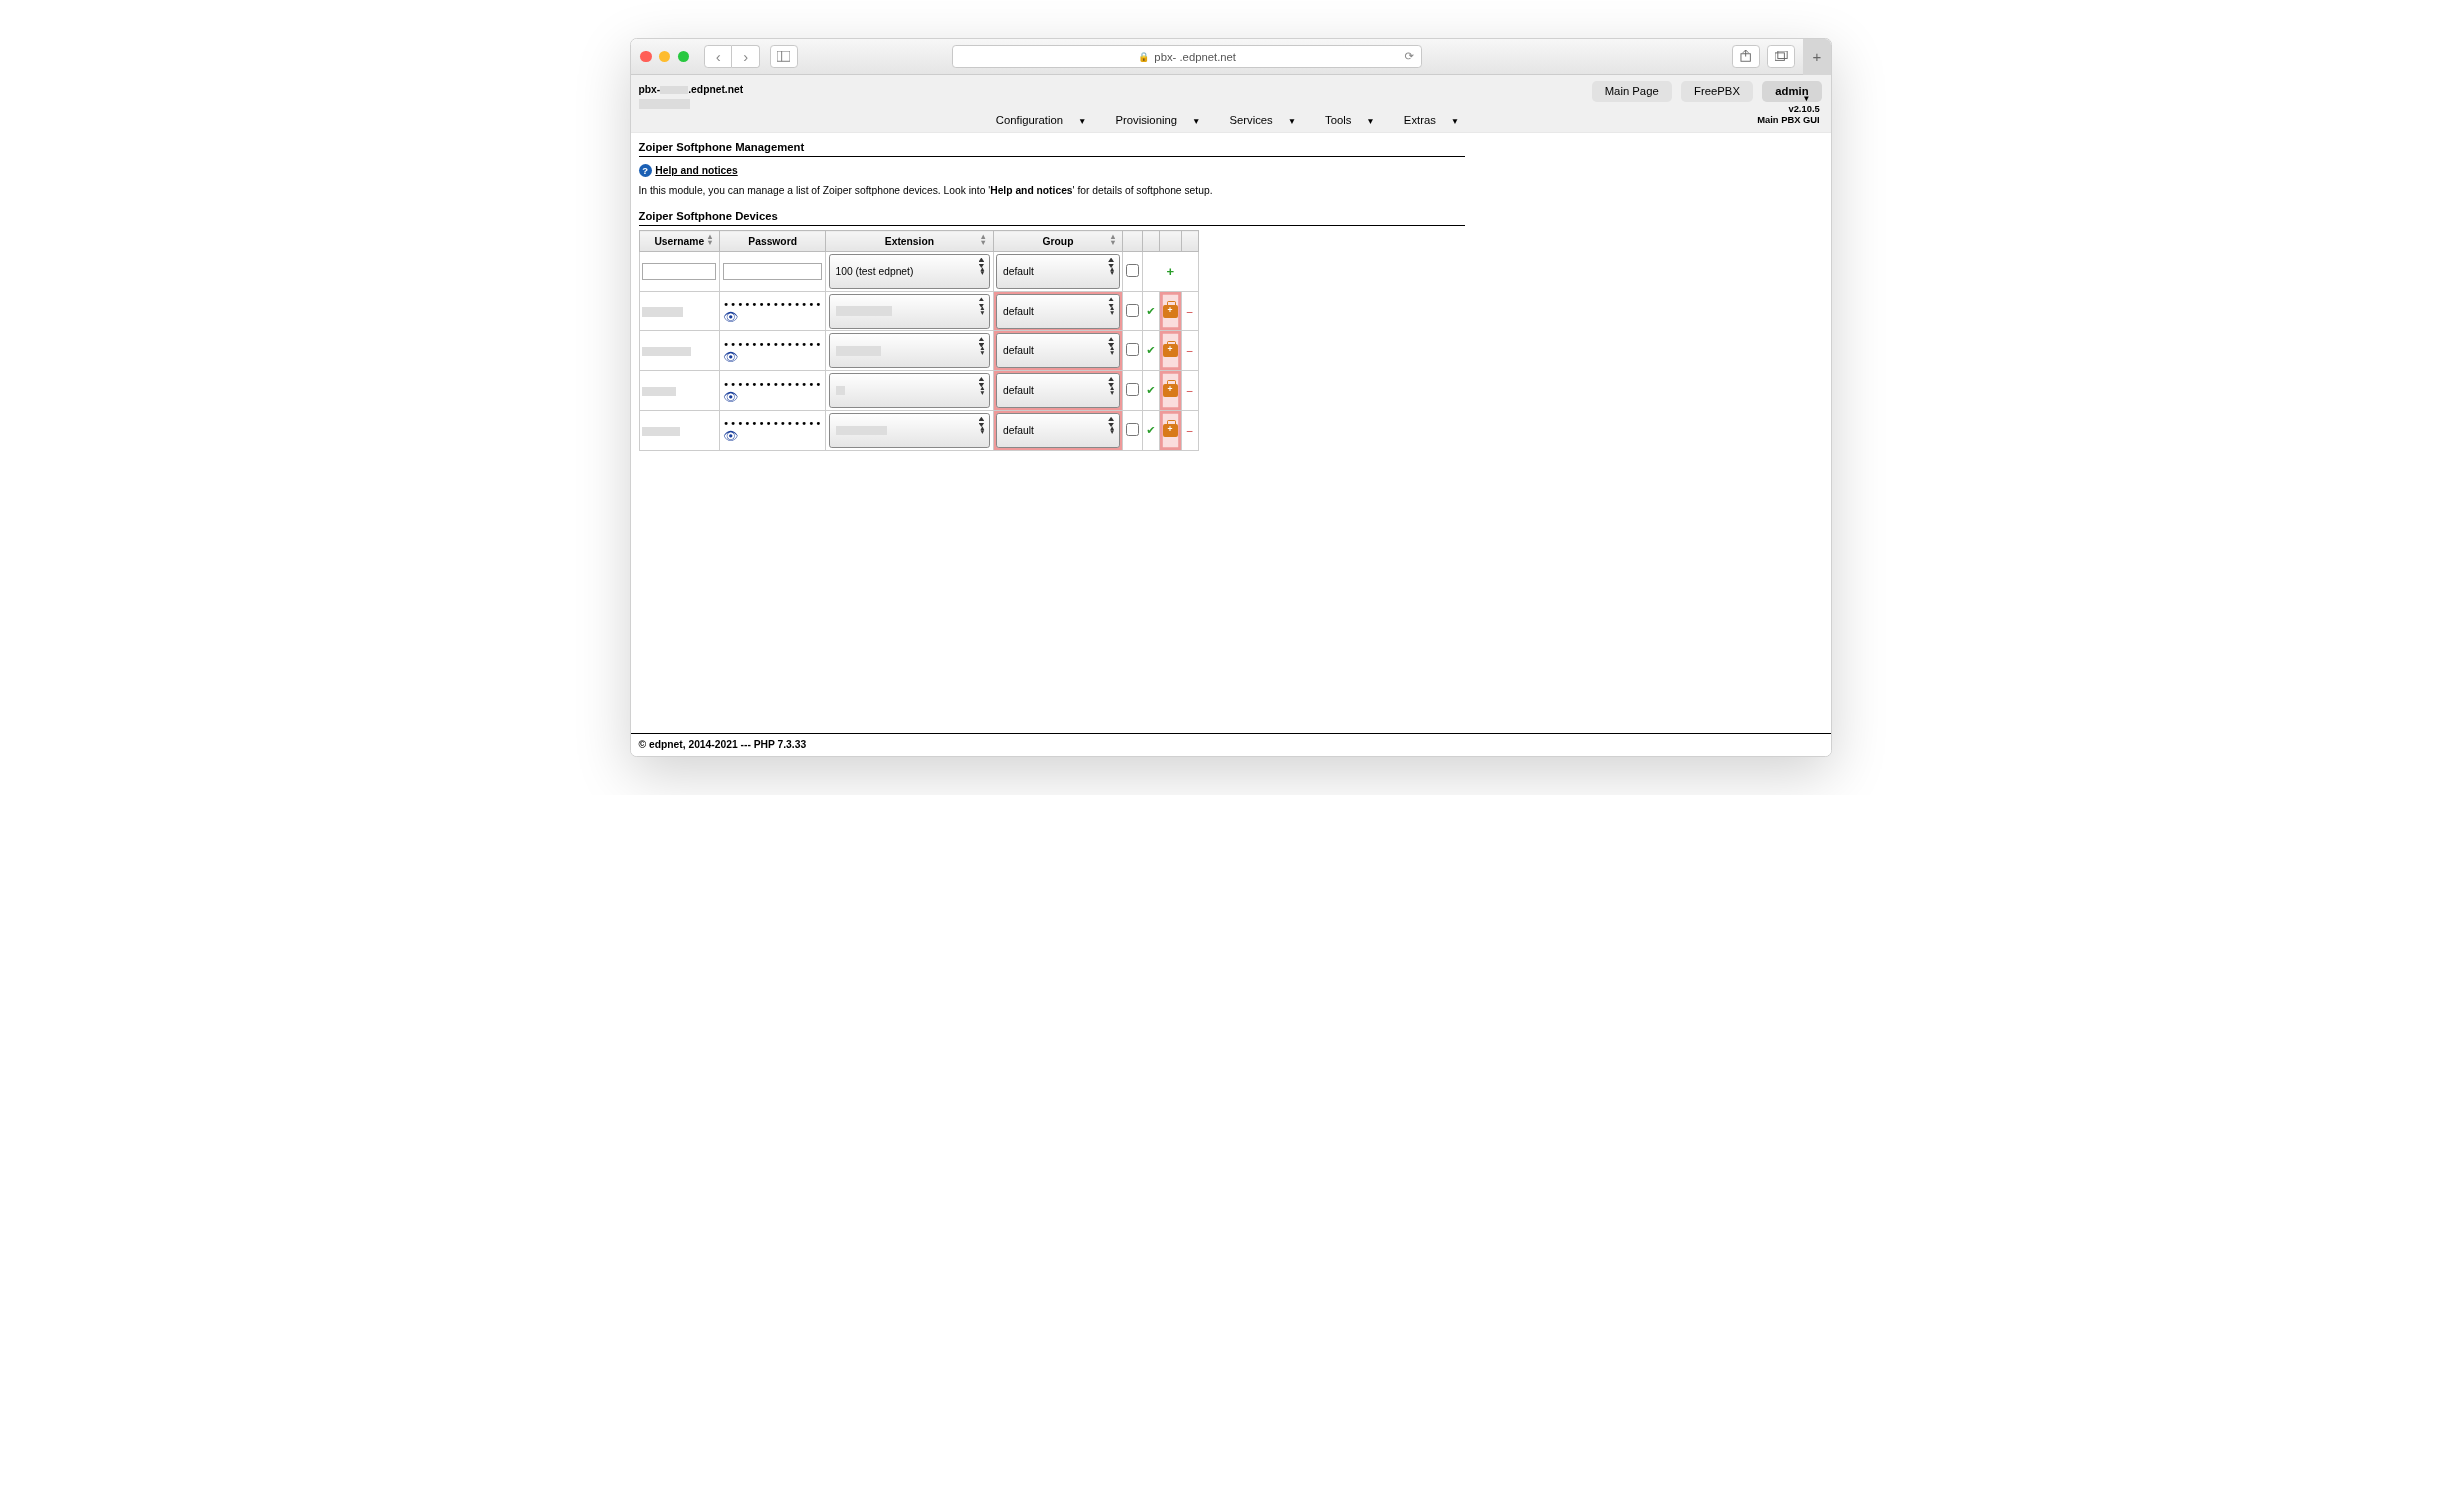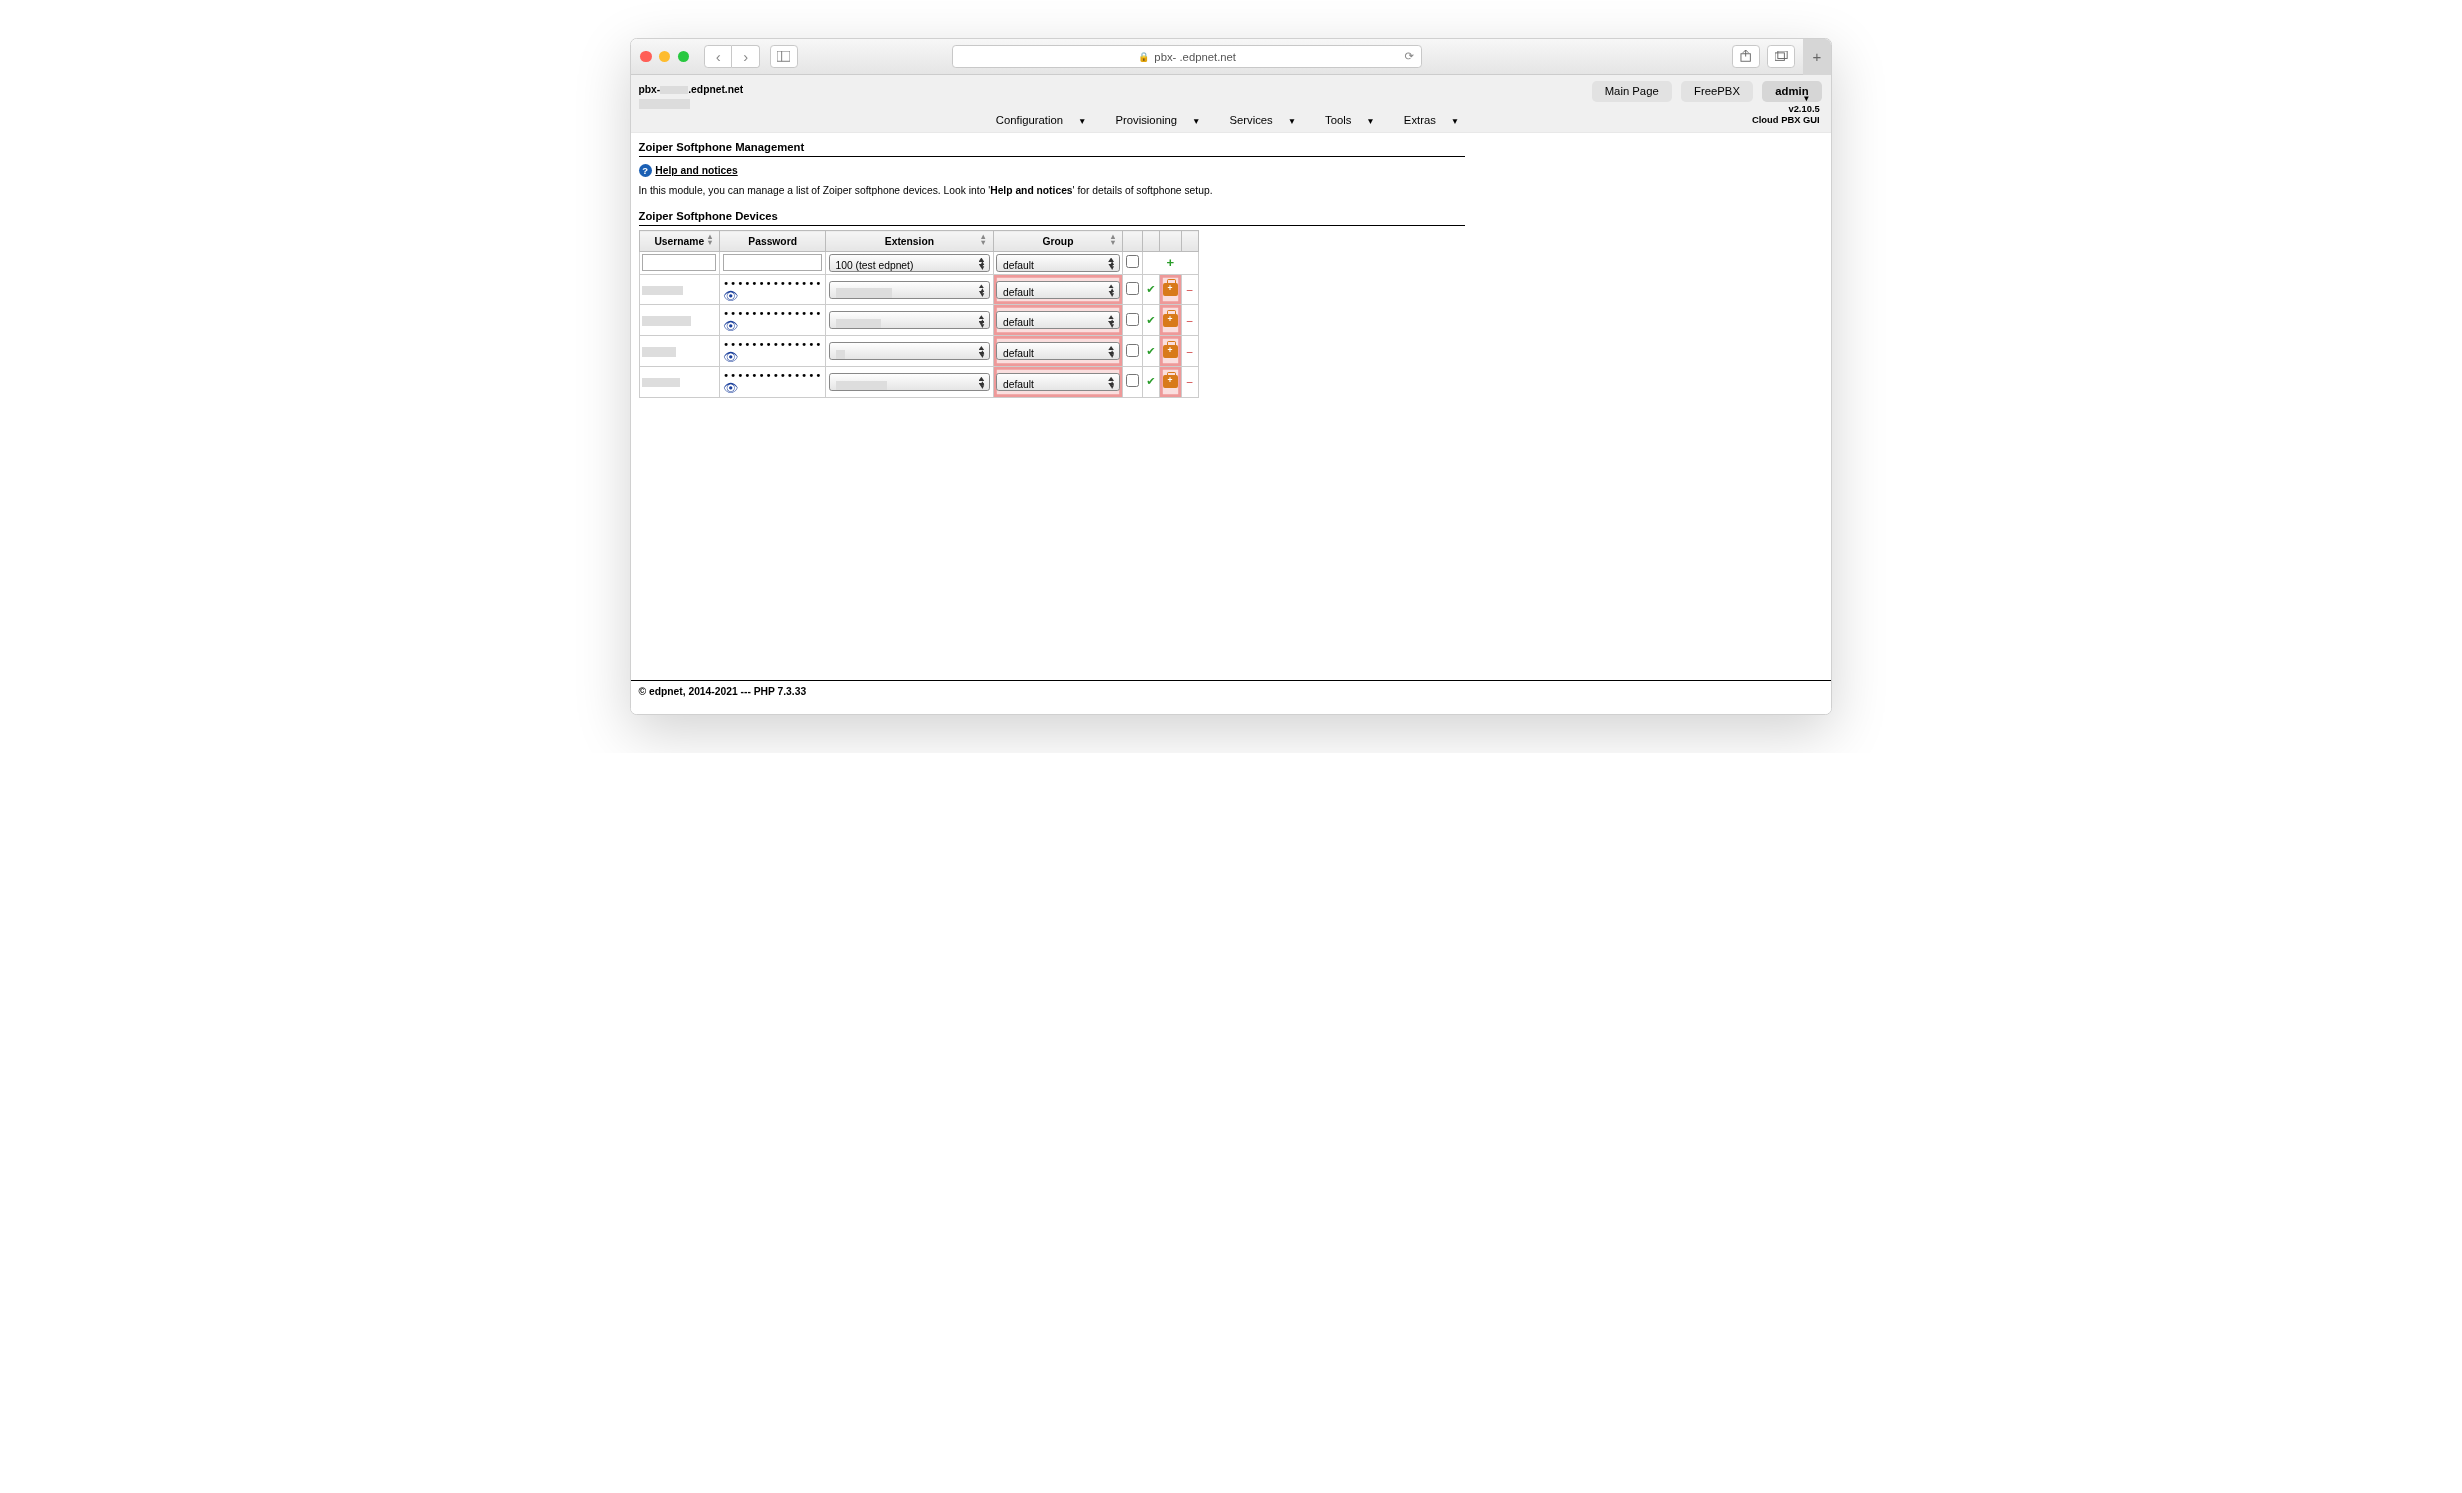--- a/index.html
+++ b/index.html
@@ -43,21 +43,21 @@
 .help-icon{width:13px;height:13px;border-radius:50%;background:#1a5fb4;color:#fff;display:flex;align-items:center;justify-content:center;font-size:9.4px;font-weight:bold;}
 .help-link{font-weight:bold;text-decoration:underline;cursor:pointer;}
 .desc{padding:5.6px 0 9.4px;}
 
 .table-wrap{max-width:560px;}
 table{border-collapse:collapse;width:100%;font-size:10.3px;}
 th{background:linear-gradient(#f5f5f5,#e5e5e5);border:0.9px solid #bbb;padding:2.8px 5.6px;text-align:center;font-weight:bold;position:relative;height:20.7px;margin-left:28px;}
 th .sort{position:absolute;right:5.6px;top:2.8px;color:#888;font-size:7.5px;line-height:5.6px;}
 td{border:0.9px solid #ccc;padding:1.9px 2.8px;vertical-align:middle;height:22.5px;}
 .inp{width:100%;height:17px;border:0.9px solid #aaa;padding:0.9px 3.8px;font-size:10.3px;background:#fff;}
-.sel{width:100%;height:18px;border:0.9px solid #888;border-radius:2.8px;background:linear-gradient(#fefefe,#e5e5e5);padding:0 13px 0 5.6px;font-size:10.3px;position:relative;display:flex;align-items:flex-end;}
+.sel{width:100%;height:35px;border:0.9px solid #888;border-radius:2.8px;background:linear-gradient(#fefefe,#e5e5e5);padding:0 13px 0 5.6px;font-size:10.3px;position:relative;display:flex;align-items:center;}
 .sel:after{content:"";position:absolute;right:4.7px;top:2.8px;width:5.6px;height:10.3px;background:linear-gradient(#333 0 40%,transparent 40% 60%,#333 60%);clip-path:polygon(0 40%,50% 0,100% 40%,100% 60%,50% 100%,0 60%);}
 .sel-arrows{position:absolute;right:4.7px;font-size:7.5px;line-height:4.7px;color:#333;}
 .eye{color:#1a3f9c;font-size:12.2px;cursor:pointer;display:inline-block;width:13px;text-align:center;}
 .pwd-dots{font-family:monospace;letter-spacing:0.9px;}
 .redact{display:inline-block;height:9.4px;background:#ddd;vertical-align:middle;}
 .plus{color:#2a9d2a;font-weight:bold;font-size:13px;text-align:center;cursor:pointer;}
 .check{color:#2a9d2a;font-size:11.3px;text-align:center;}
 .delete{color:#c33;font-size:10.3px;text-align:center;cursor:pointer;}
 .briefcase{width:15px;height:13px;background:#d87a1a;border-radius:1.9px;position:relative;display:inline-block;vertical-align:middle;}
 .briefcase:before{content:"";position:absolute;top:-3.8px;left:3.8px;width:7.5px;height:3.8px;border:0.9px solid #d87a1a;border-bottom:none;border-radius:1.9px 1.9px 0 0;}
@@ -116,21 +116,21 @@
     <div class="topbar">
       <div class="host-tab">pbx-<span class="host-redact"></span>.edpnet.net</div>
       <div class="host-redact" style="display:block;width:51px;height:9.4px;margin-top:1.9px;"></div>
       <div class="pill-row">
         <div class="pill">Main Page</div>
         <div class="pill">FreePBX</div>
         <div class="pill admin">admin</div>
       </div>
       <div class="version">
         <div>v2.10.5</div>
-        <div>Cloud PBX GUI</div>
+        <div>Main PBX GUI</div>
       </div>
       <div class="menubar">
         <span><span>Configuration</span><span class="caret">▼</span></span>
         <span><span>Provisioning</span><span class="caret">▼</span></span>
         <span><span>Services</span><span class="caret">▼</span></span>
         <span><span>Tools</span><span class="caret">▼</span></span>
         <span><span>Extras</span><span class="caret">▼</span></span>
       </div>
     </div>
 

